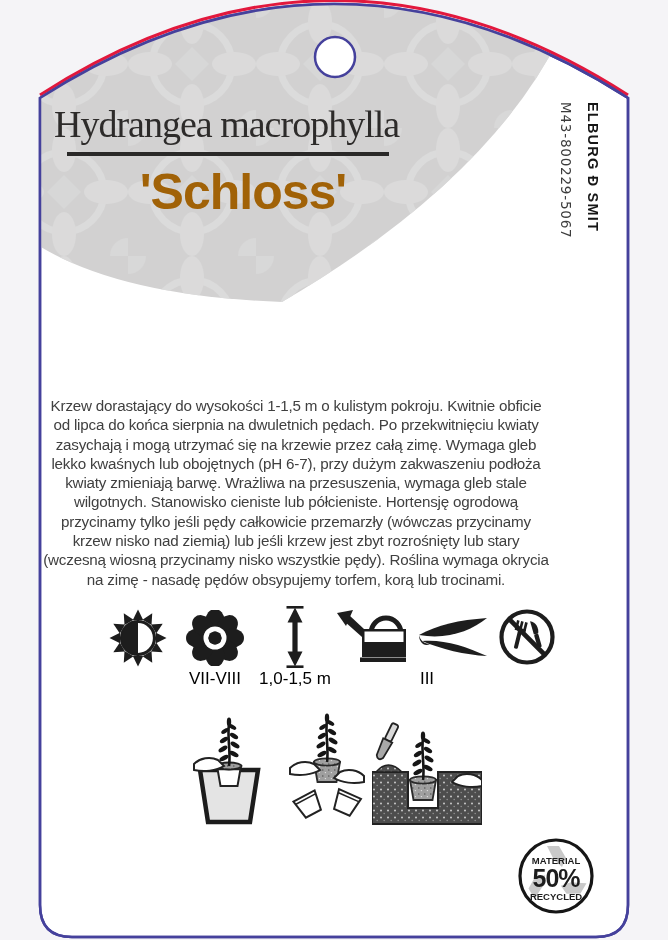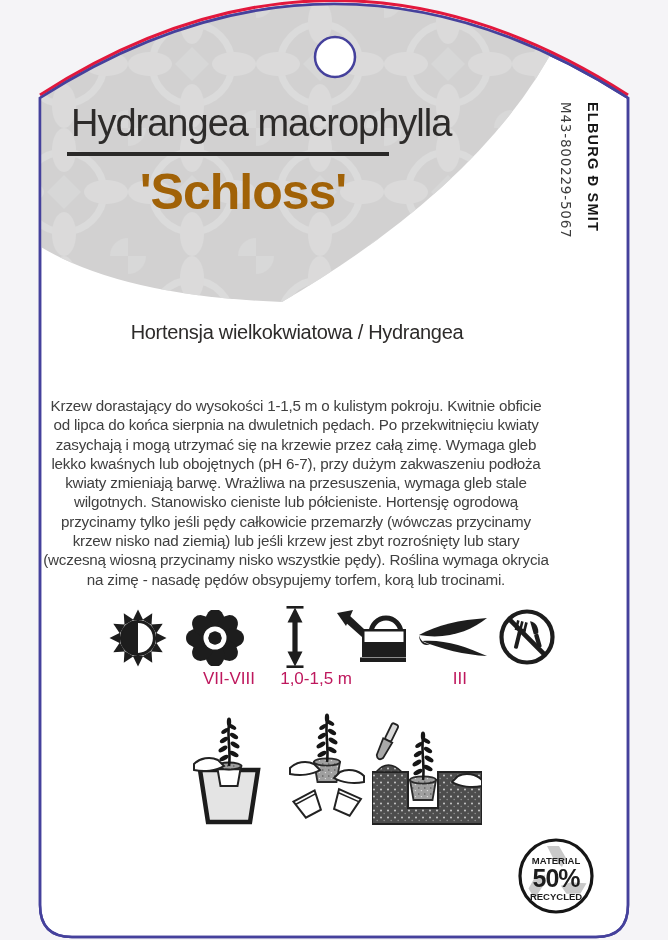--- a/index.html
+++ b/index.html
@@ -1,27 +1,27 @@
 <!DOCTYPE html>
 <html><head>
 <meta charset="utf-8">
 <style>
   html,body{margin:0;padding:0;background:#f5f4f7;font-family:"Liberation Sans",sans-serif;}
   .stage{position:relative;width:668px;height:940px;overflow:hidden;background:#f5f4f7;}
   .base{position:absolute;left:0;top:0;}
   .abs{position:absolute;}
-  .title{left:71px;top:102px;width:420px;font-size:38px;letter-spacing:-1px;color:#2d2b2a;font-weight:400;}
+  .title{left:54px;top:102px;width:420px;font-size:38px;letter-spacing:-1px;color:#2d2b2a;font-weight:400;font-family:Liberation Serif, serif;}
   .rule{left:67px;top:152px;width:322px;height:4px;background:#2a2928;}
   .cultivar{left:68px;top:163px;width:350px;text-align:center;font-size:50px;font-weight:bold;color:#a16207;letter-spacing:-1px;}
   .vert{position:absolute;writing-mode:vertical-rl;white-space:nowrap;}
   .producer{left:585px;top:102px;font-weight:bold;font-size:14.5px;letter-spacing:1.2px;color:#161616;}
   .code{left:558px;top:102px;font-size:13.5px;letter-spacing:0.8px;color:#3c3c3c;font-family:"DejaVu Sans",sans-serif;}
   .subtitle{left:42px;top:320px;width:510px;text-align:center;font-size:20px;letter-spacing:-0.3px;color:#2d2b2a;line-height:1.25;}
   .body-text{left:43px;top:396px;width:506px;text-align:center;font-size:15.2px;letter-spacing:-0.2px;color:#404040;line-height:1.27;}
-  .icon-label{top:669px;text-align:right;font-size:17px;color:#be185d;}
+  .icon-label{top:669px;text-align:center;font-size:17px;color:#000000;}
   svg text{font-family:"Liberation Sans",sans-serif;}
 </style>
 </head>
 <body>
 
 <div class="stage">
 
   <svg class="base" width="668" height="940" viewBox="0 0 668 940">
     <defs>
       <clipPath id="tagclip">
@@ -90,21 +90,20 @@
   </svg>
 
   <div class="abs title">Hydrangea macrophylla</div>
   <div class="abs rule"></div>
   <div class="abs cultivar">'Schloss'</div>
 
   <div class="vert producer">ELBURG Ð SMIT</div>
   <div class="vert code">M43-800229-5067</div>
 
   <div class="abs subtitle">
-    <div>Hortensja wielkokwiatowa / Hydrangea</div>
   </div>
 
   <div class="abs body-text">Krzew dorastający do wysokości 1-1,5 m o kulistym pokroju. Kwitnie obficie od lipca do końca sierpnia na dwuletnich pędach. Po przekwitnięciu kwiaty zasychają i mogą utrzymać się na krzewie przez całą zimę. Wymaga gleb lekko kwaśnych lub obojętnych (pH 6-7), przy dużym zakwaszeniu podłoża kwiaty zmieniają barwę. Wrażliwa na przesuszenia, wymaga gleb stale wilgotnych. Stanowisko cieniste lub półcieniste. Hortensję ogrodową przycinamy tylko jeśli pędy całkowicie przemarzły (wówczas przycinamy krzew nisko nad ziemią) lub jeśli krzew jest zbyt rozrośnięty lub stary (wczesną wiosną przycinamy nisko wszystkie pędy). Roślina wymaga okrycia na zimę - nasadę pędów obsypujemy torfem, korą lub trocinami.</div>
 
   <svg class="abs" style="left:108px;top:609px;" width="60" height="58" viewBox="-30 -29 60 58">
     <g fill="#1d1d1d">
       <path d="M-5.2 -18 L5.2 -18 L0 -28.5 Z"></path>
       <path d="M-5.2 -18 L5.2 -18 L0 -28.5 Z" transform="rotate(30)"></path>
       <path d="M-5.2 -18 L5.2 -18 L0 -28.5 Z" transform="rotate(60)"></path>
       <path d="M-5.2 -18 L5.2 -18 L0 -28.5 Z" transform="rotate(90)"></path>
@@ -183,22 +182,22 @@
       <rect x="-2" y="-5" width="4" height="19" rx="1.5"></rect>
     </g>
     <g fill="#1d1d1d" transform="translate(9,-3) rotate(-16)">
       <path d="M-2.2 -14 C 3.5 -12, 4.5 -4, 2.2 0 L -2.2 0 Z"></path>
       <rect x="-2.2" y="0" width="4.4" height="14" rx="1.5"></rect>
     </g>
     <line x1="-17.5" y1="-17.5" x2="17.5" y2="17.5" stroke="#1d1d1d" stroke-width="4.6"></line>
   </svg>
 
   <div class="abs icon-label" style="left:175px;width:80px;">VII-VIII</div>
-  <div class="abs icon-label" style="left:262px;width:90px;">1,0-1,5 m</div>
-  <div class="abs icon-label" style="left:407px;width:60px;">III</div>
+  <div class="abs icon-label" style="left:250px;width:90px;">1,0-1,5 m</div>
+  <div class="abs icon-label" style="left:397px;width:60px;">III</div>
 
   <svg class="abs" style="left:190px;top:710px;" width="78" height="118" viewBox="0 0 78 118">
     <path d="M10 60 L18 112 L60 112 L68 60 Z" fill="#e4e4e4" stroke="#1c1c1c" stroke-width="4.5"></path>
     <use href="#potg" x="0" y="0" transform="translate(39,56)"></use>
     <ellipse cx="39" cy="56" rx="12.5" ry="3.5" fill="url(#ballpat)" stroke="#222222" stroke-width="1.8"></ellipse>
     <use href="#plantg" transform="translate(39,56)"></use>
     <use href="#handg" transform="translate(4,48)"></use>
   </svg>
 
   <svg class="abs" style="left:288px;top:710px;" width="78" height="118" viewBox="0 0 78 118">

